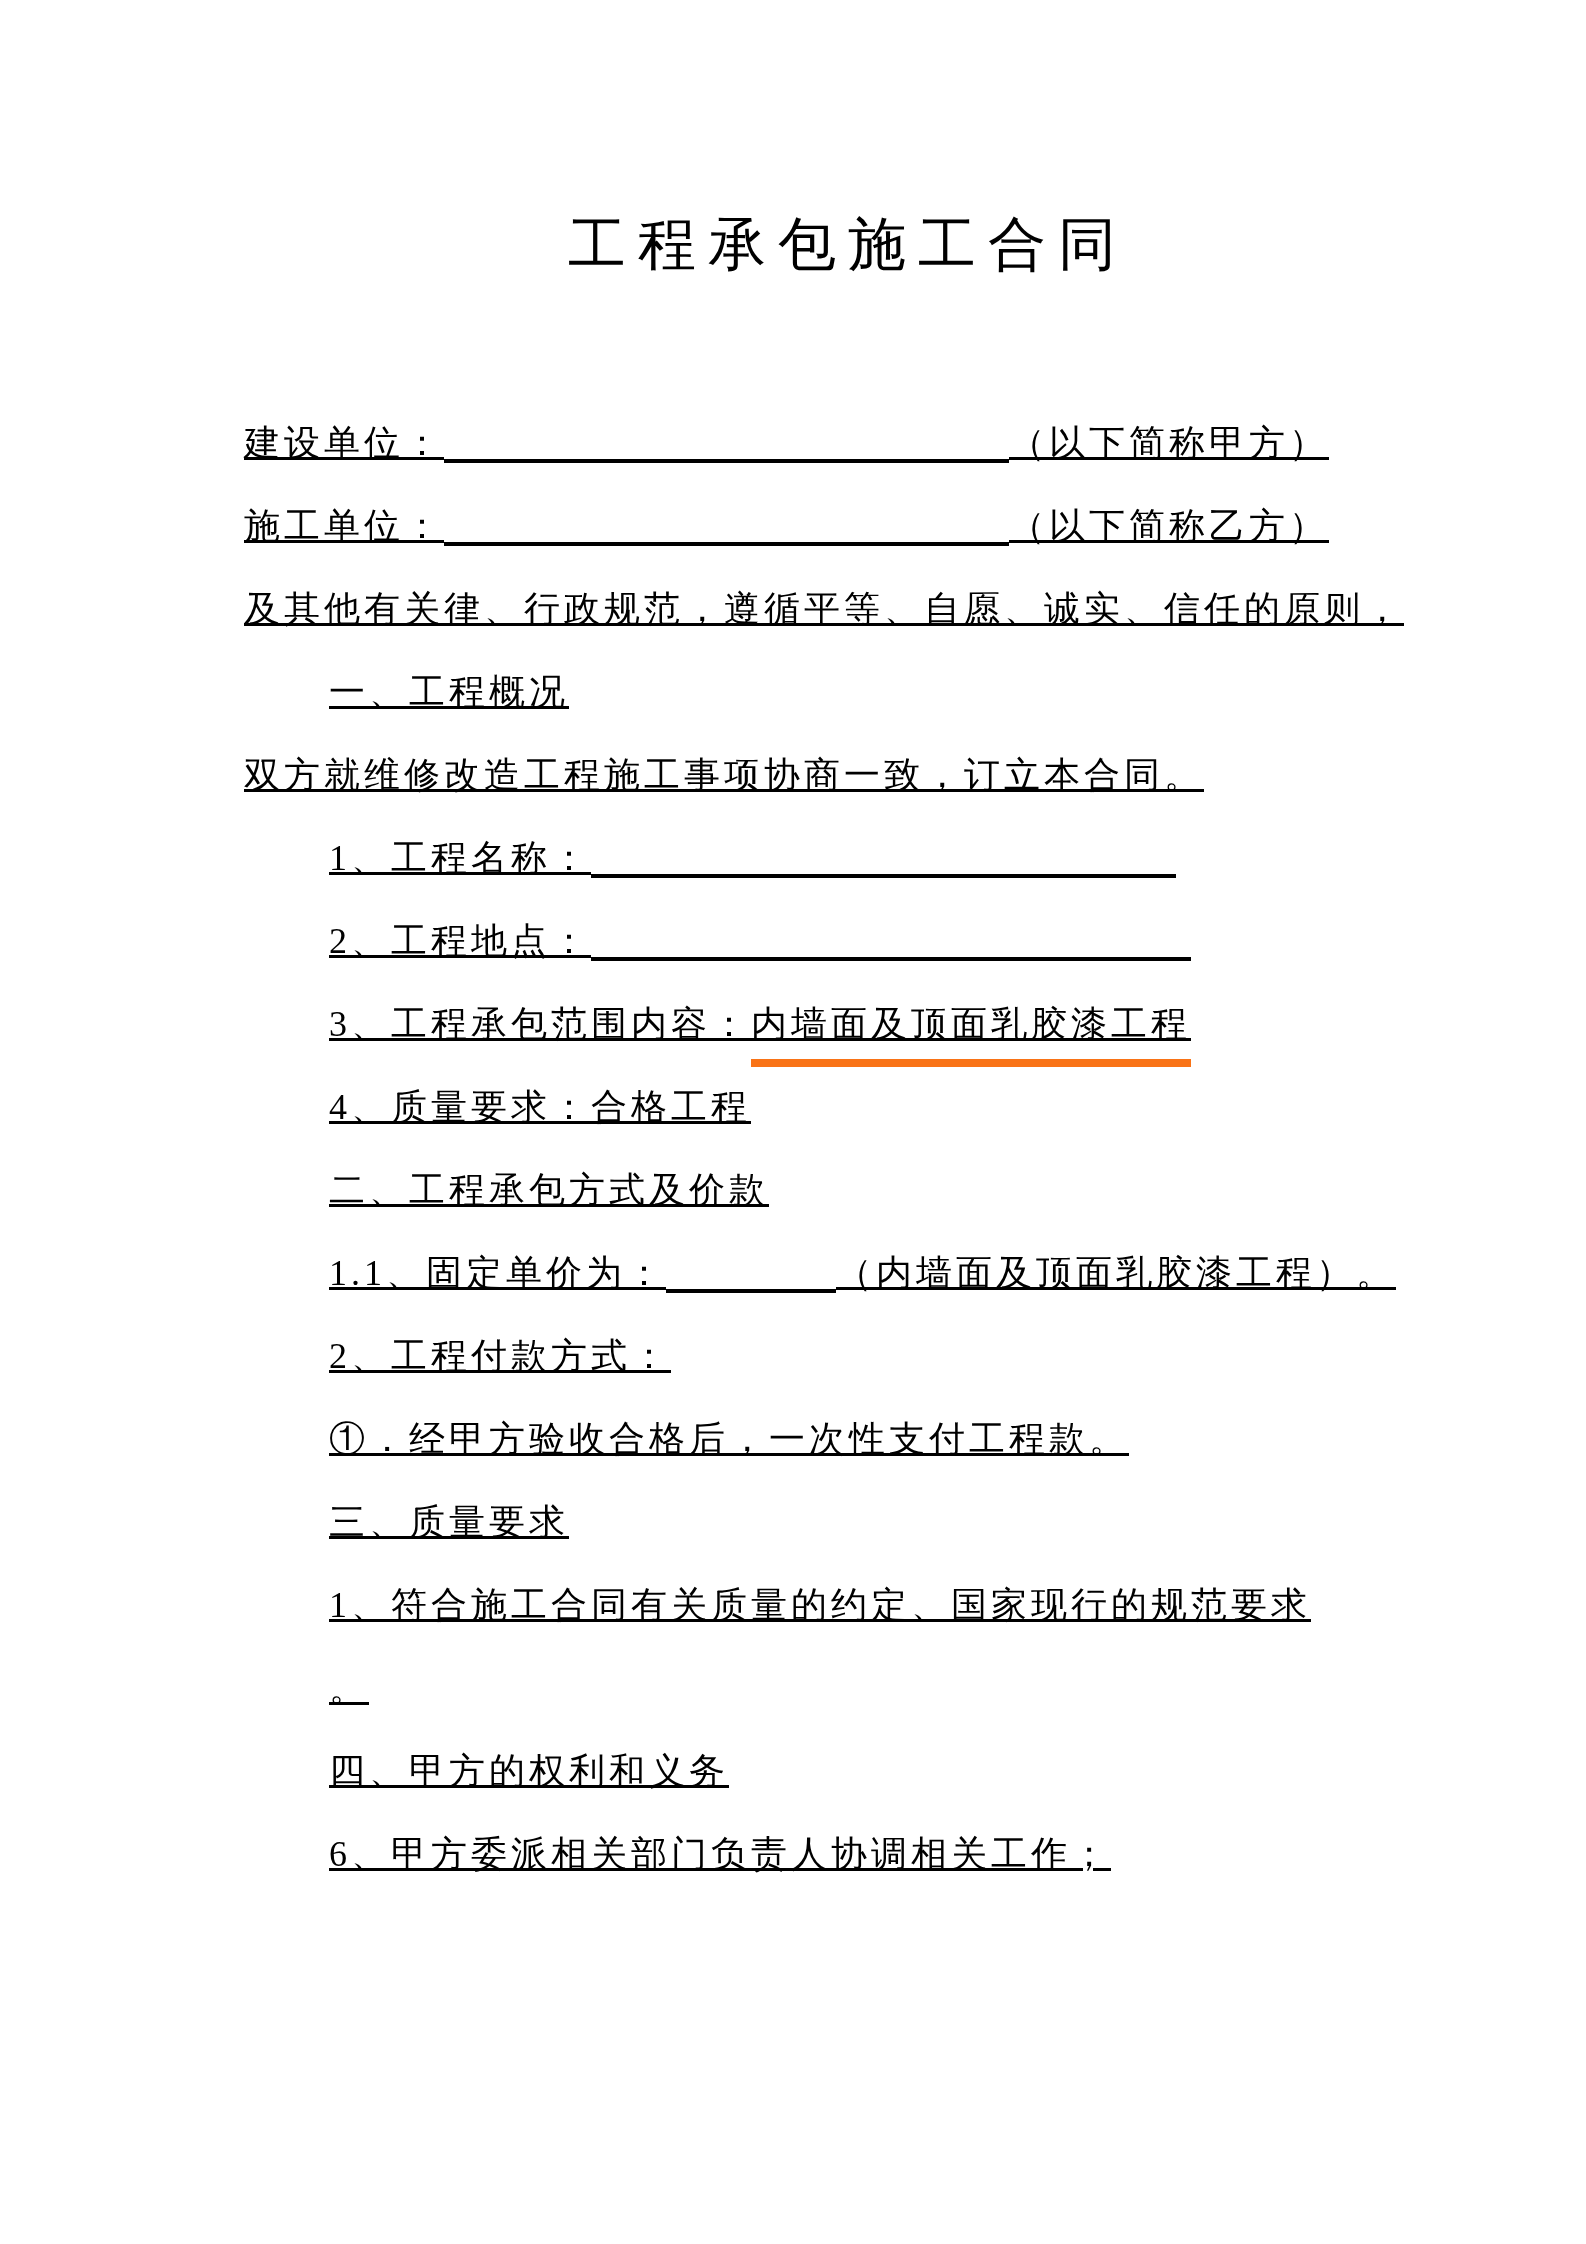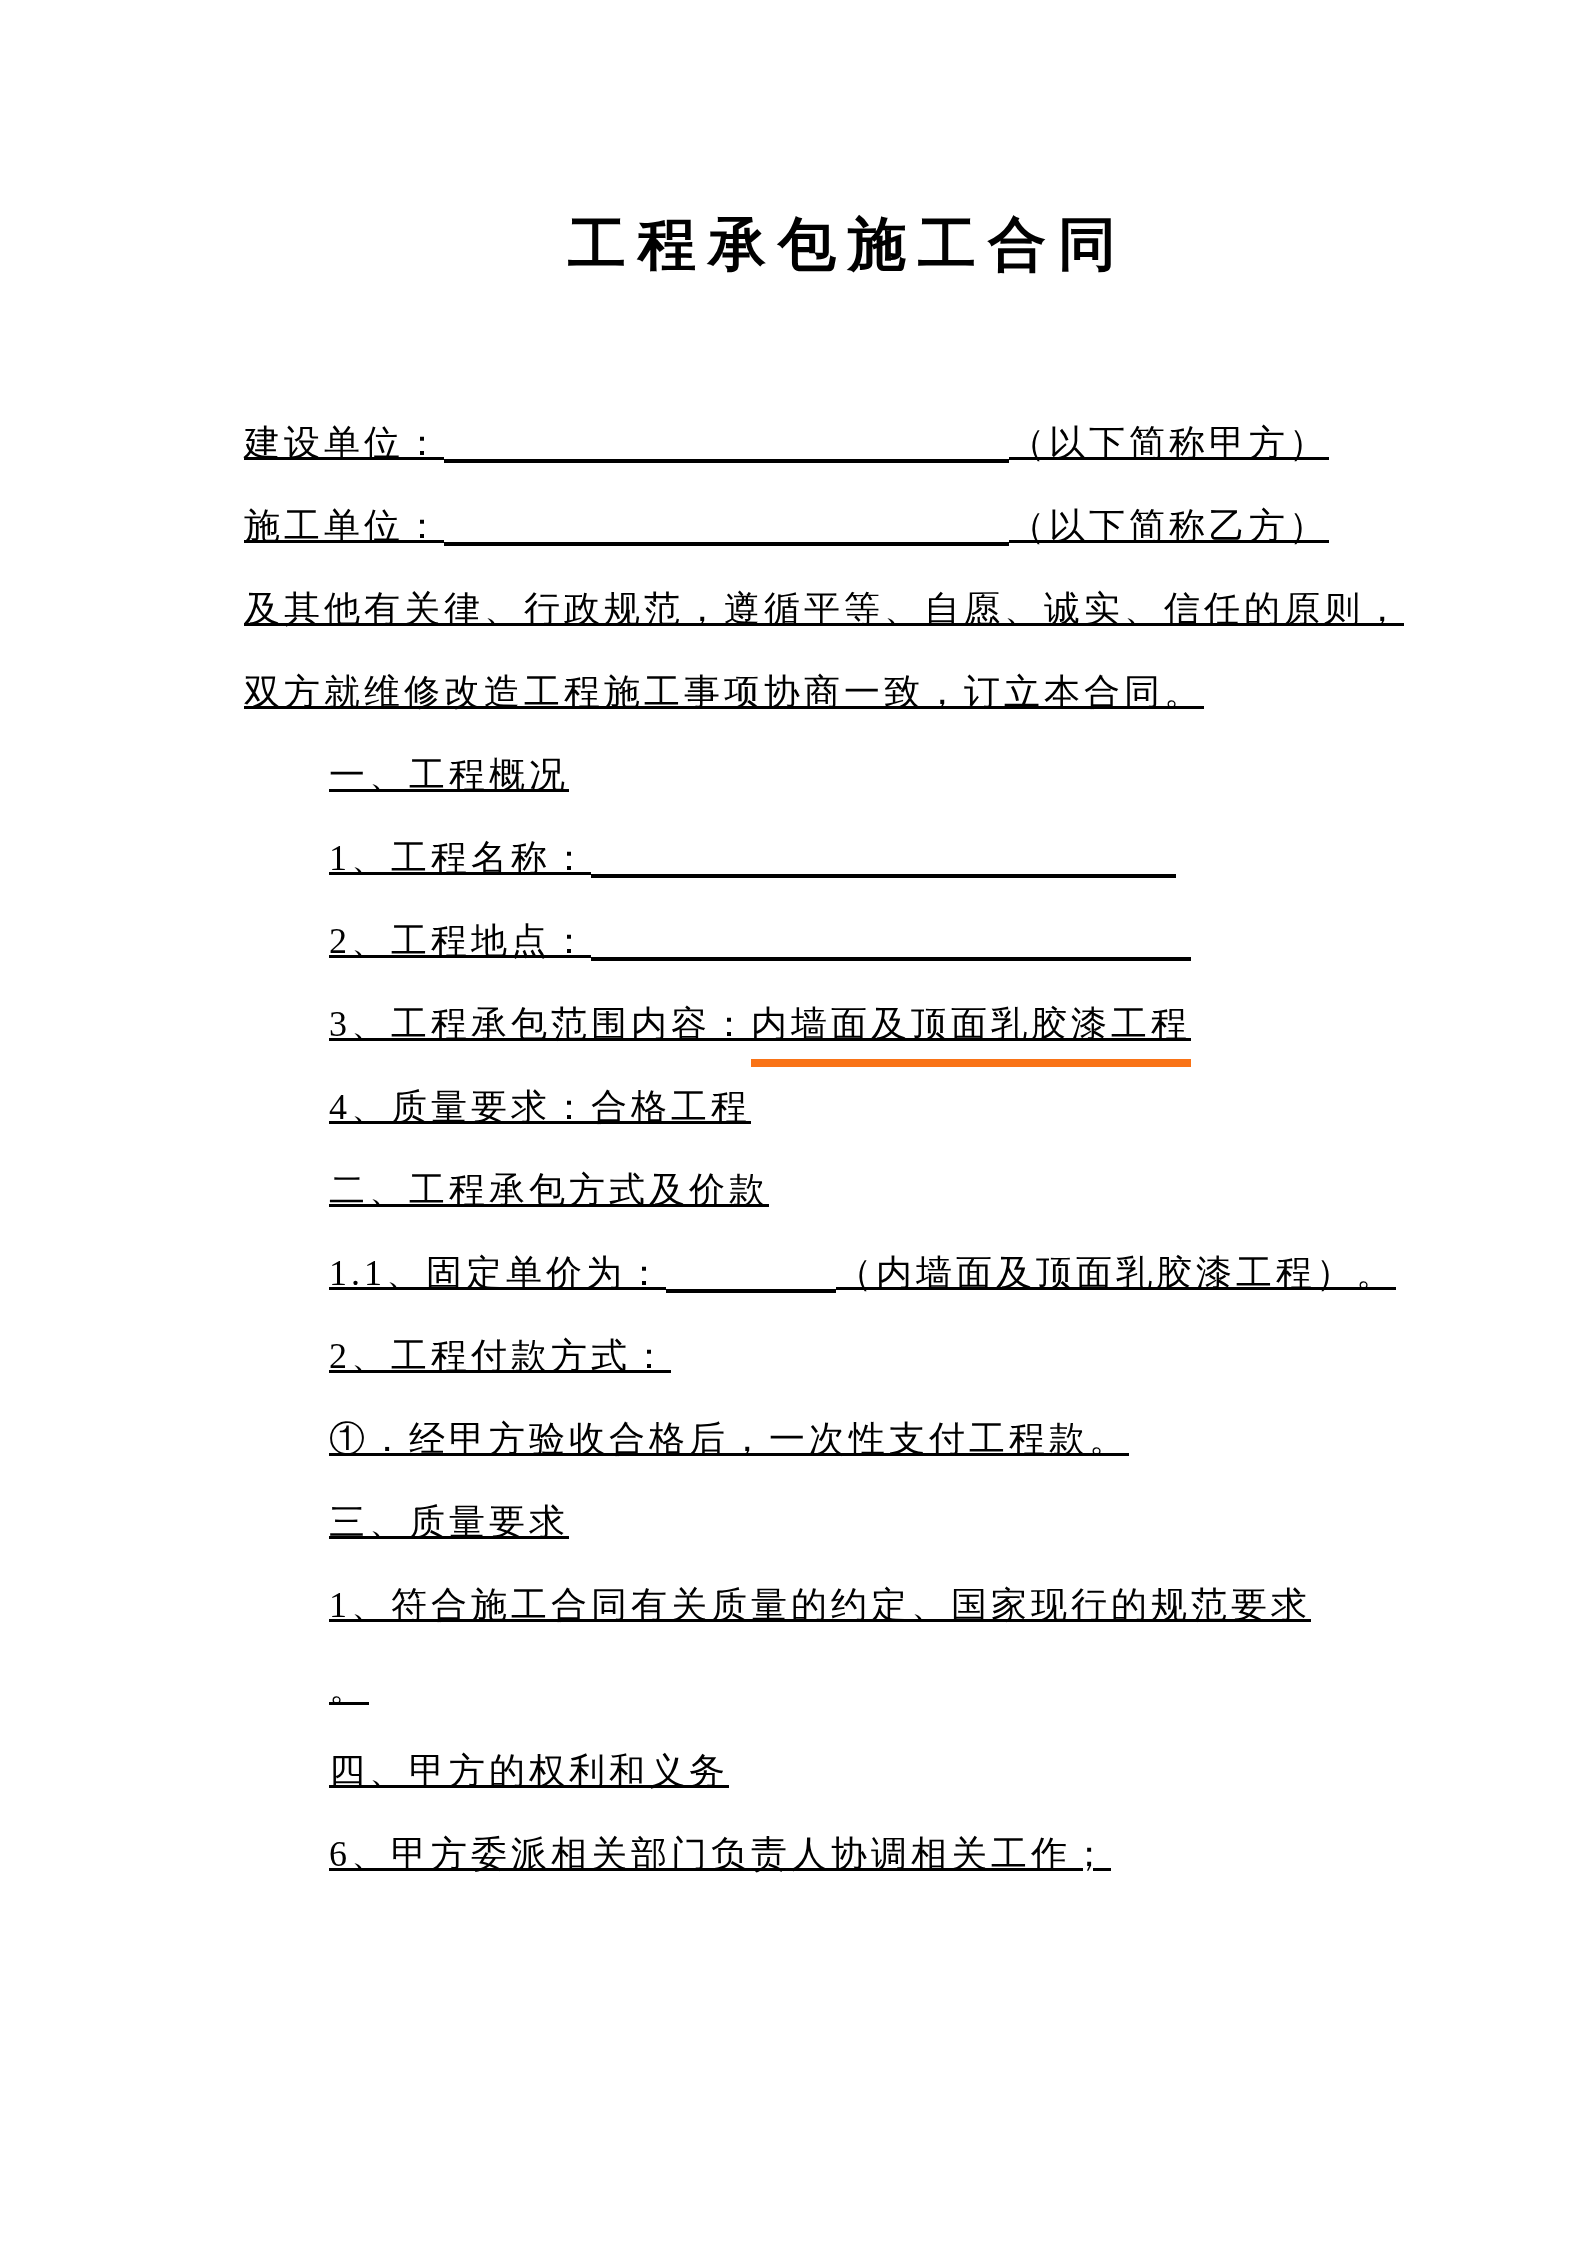--- a/index.html
+++ b/index.html
@@ -13,21 +13,21 @@
     overflow: hidden;
     font-family: "Liberation Serif", "DejaVu Serif", serif;
     color: #000000;
   }
   .title {
     margin: 0;
     padding-left: 110px;
     text-align: center;
     font-size: 58px;
     line-height: 80px;
-    font-weight: bold;
+    font-weight: normal;
     letter-spacing: 12px;
     white-space: nowrap;
   }
   .doc-body {
     margin-top: 117px;
     padding-left: 244px;
     text-decoration: underline;
   }
   .line {
     height: 83px;
@@ -59,23 +59,23 @@
 
   <h1 class="title">工程承包施工合同</h1>
 
   <div class="doc-body">
 
     <div class="line"><span>建设单位：</span><span class="blank b-party"></span><span>（以下简称甲方）</span></div>
 
     <div class="line"><span>施工单位：</span><span class="blank b-party"></span><span>（以下简称乙方）</span></div>
 
     <div class="line">及其他有关律、行政规范，遵循平等、自愿、诚实、信任的原则，</div>
+    <div class="line indent">一、工程概况</div>
+
     <div class="line">双方就维修改造工程施工事项协商一致，订立本合同。</div>
-
-    <div class="line indent">一、工程概况</div>
 
     <div class="line indent"><span>1、工程名称：</span><span class="blank b-name"></span></div>
 
     <div class="line indent"><span>2、工程地点：</span><span class="blank b-loc"></span></div>
 
     <div class="line indent"><span>3、工程承包范围内容：</span><span class="uline">内墙面及顶面乳胶漆工程</span></div>
 
     <div class="line indent">4、质量要求：合格工程</div>
 
     <div class="line indent">二、工程承包方式及价款</div>

